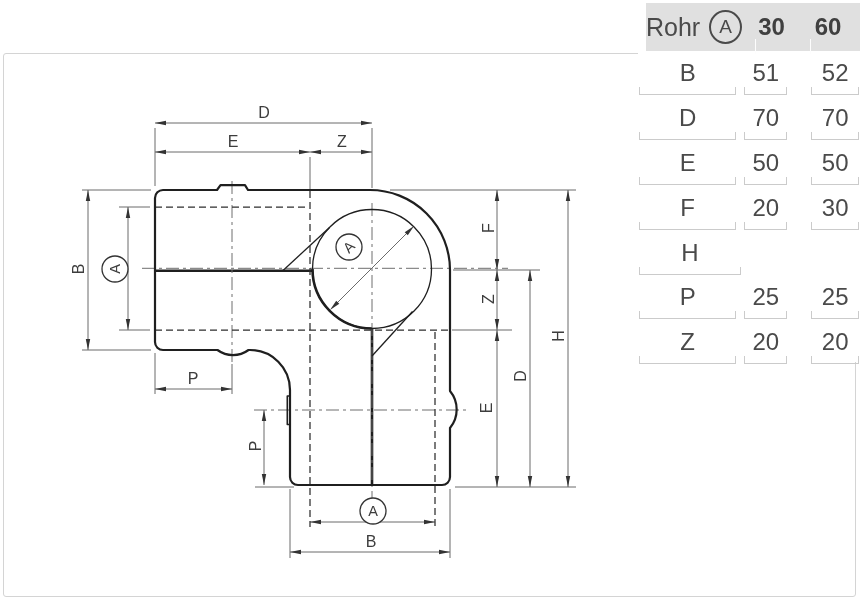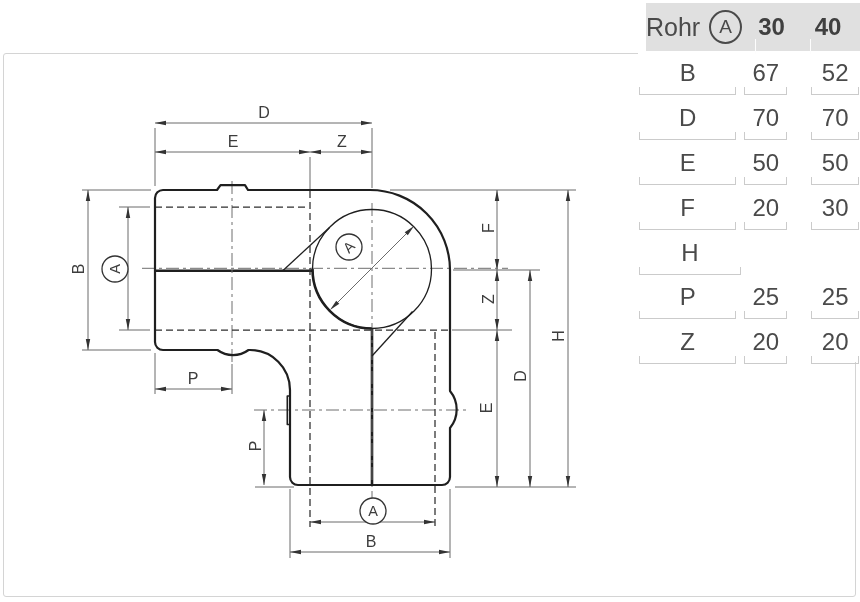--- a/index.html
+++ b/index.html
@@ -192,28 +192,28 @@
     </g>
   </svg>
 
   <div class="dim-table">
     <div class="thead">
       <div class="th-label">
         <span class="rohr-txt">Rohr</span>
         <span class="pipe-circle">A</span>
       </div>
       <div class="th-v1">30</div>
-      <div class="th-v2">40</div>
+      <div class="th-v2">60</div>
       <div class="htick" style="left:109px;"></div>
       <div class="htick" style="left:164px;"></div>
     </div>
 
     <div class="trow">
       <div class="cell c-dim">B</div>
-      <div class="cell c-v1">67</div>
+      <div class="cell c-v1">51</div>
       <div class="cell c-v2">52</div>
     </div>
     <div class="trow">
       <div class="cell c-dim">D</div>
       <div class="cell c-v1">70</div>
       <div class="cell c-v2">70</div>
     </div>
     <div class="trow">
       <div class="cell c-dim">E</div>
       <div class="cell c-v1">50</div>

